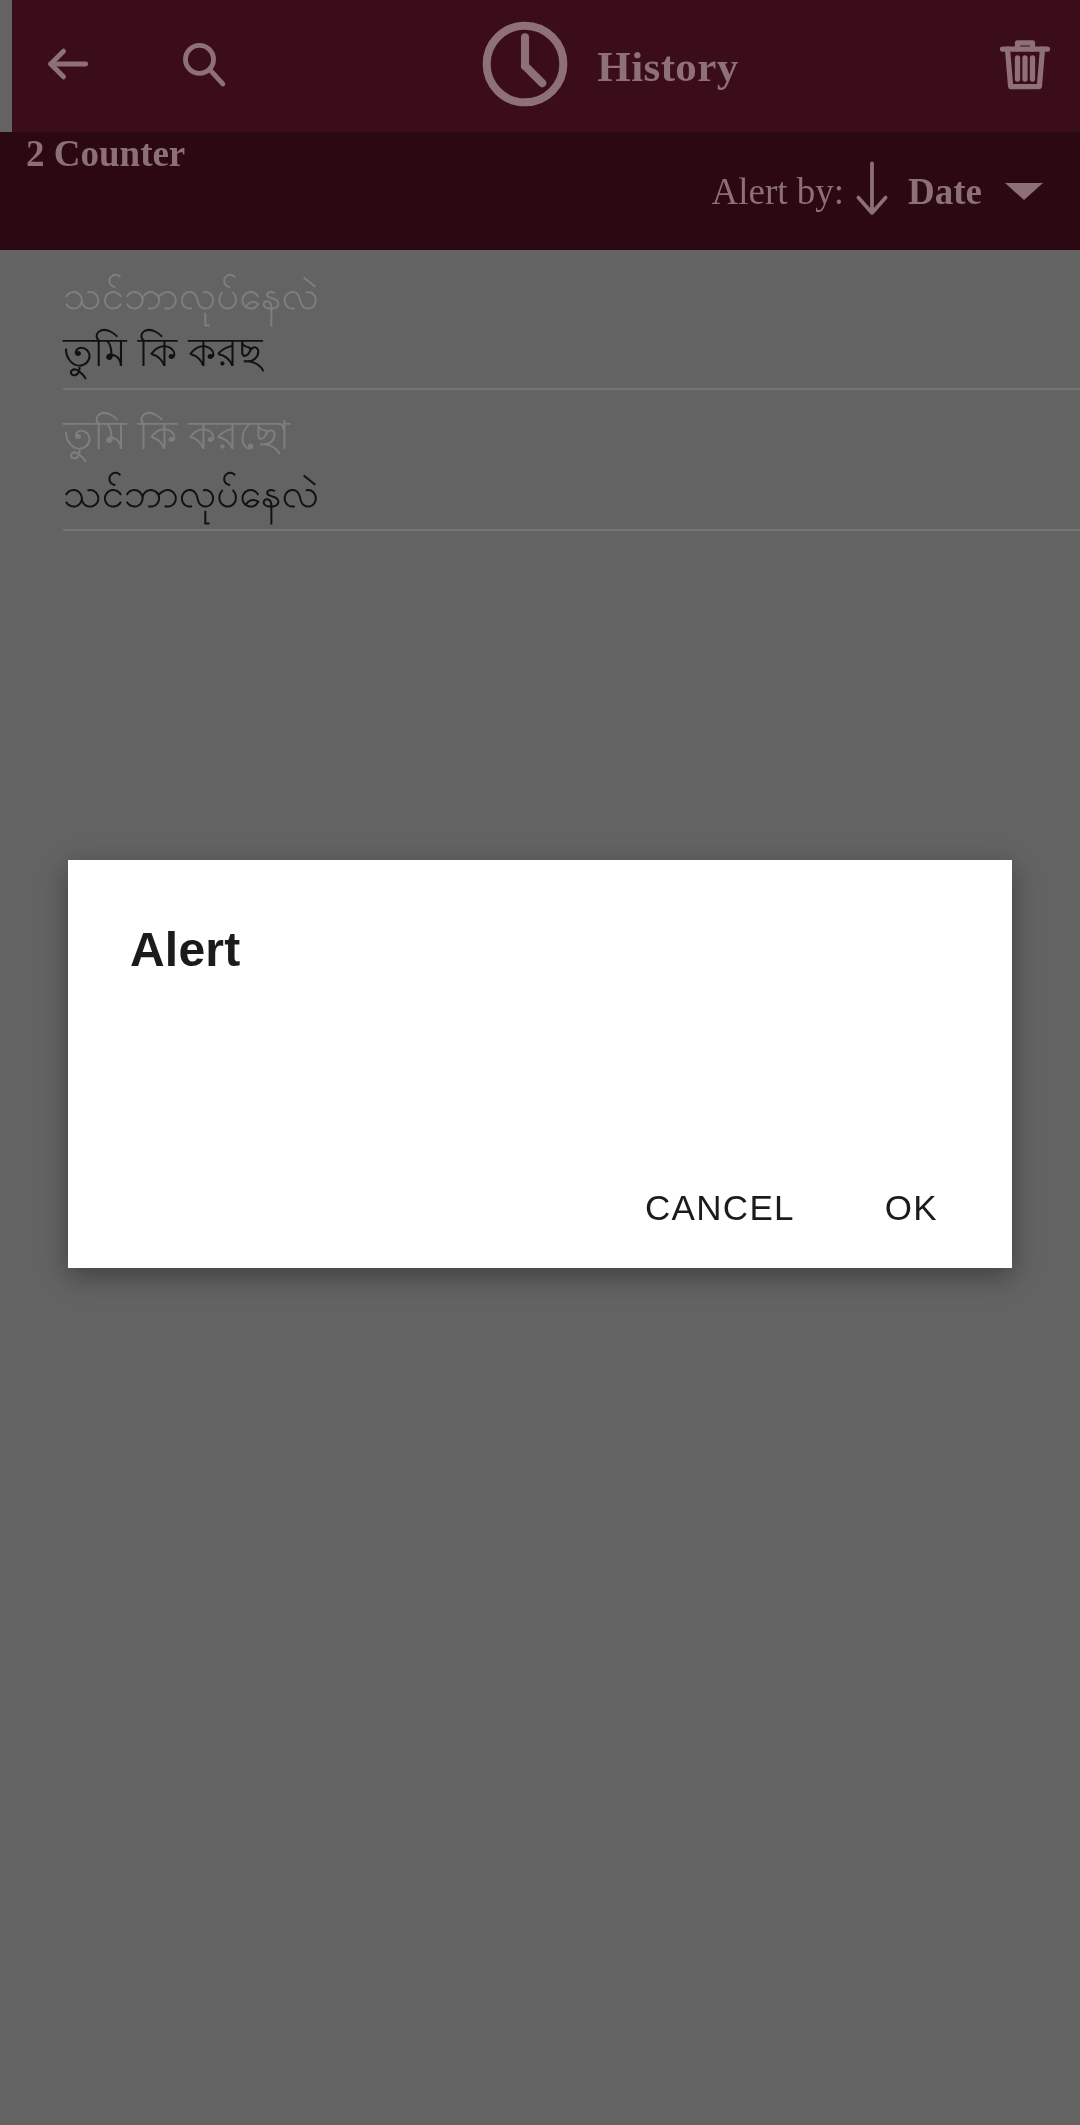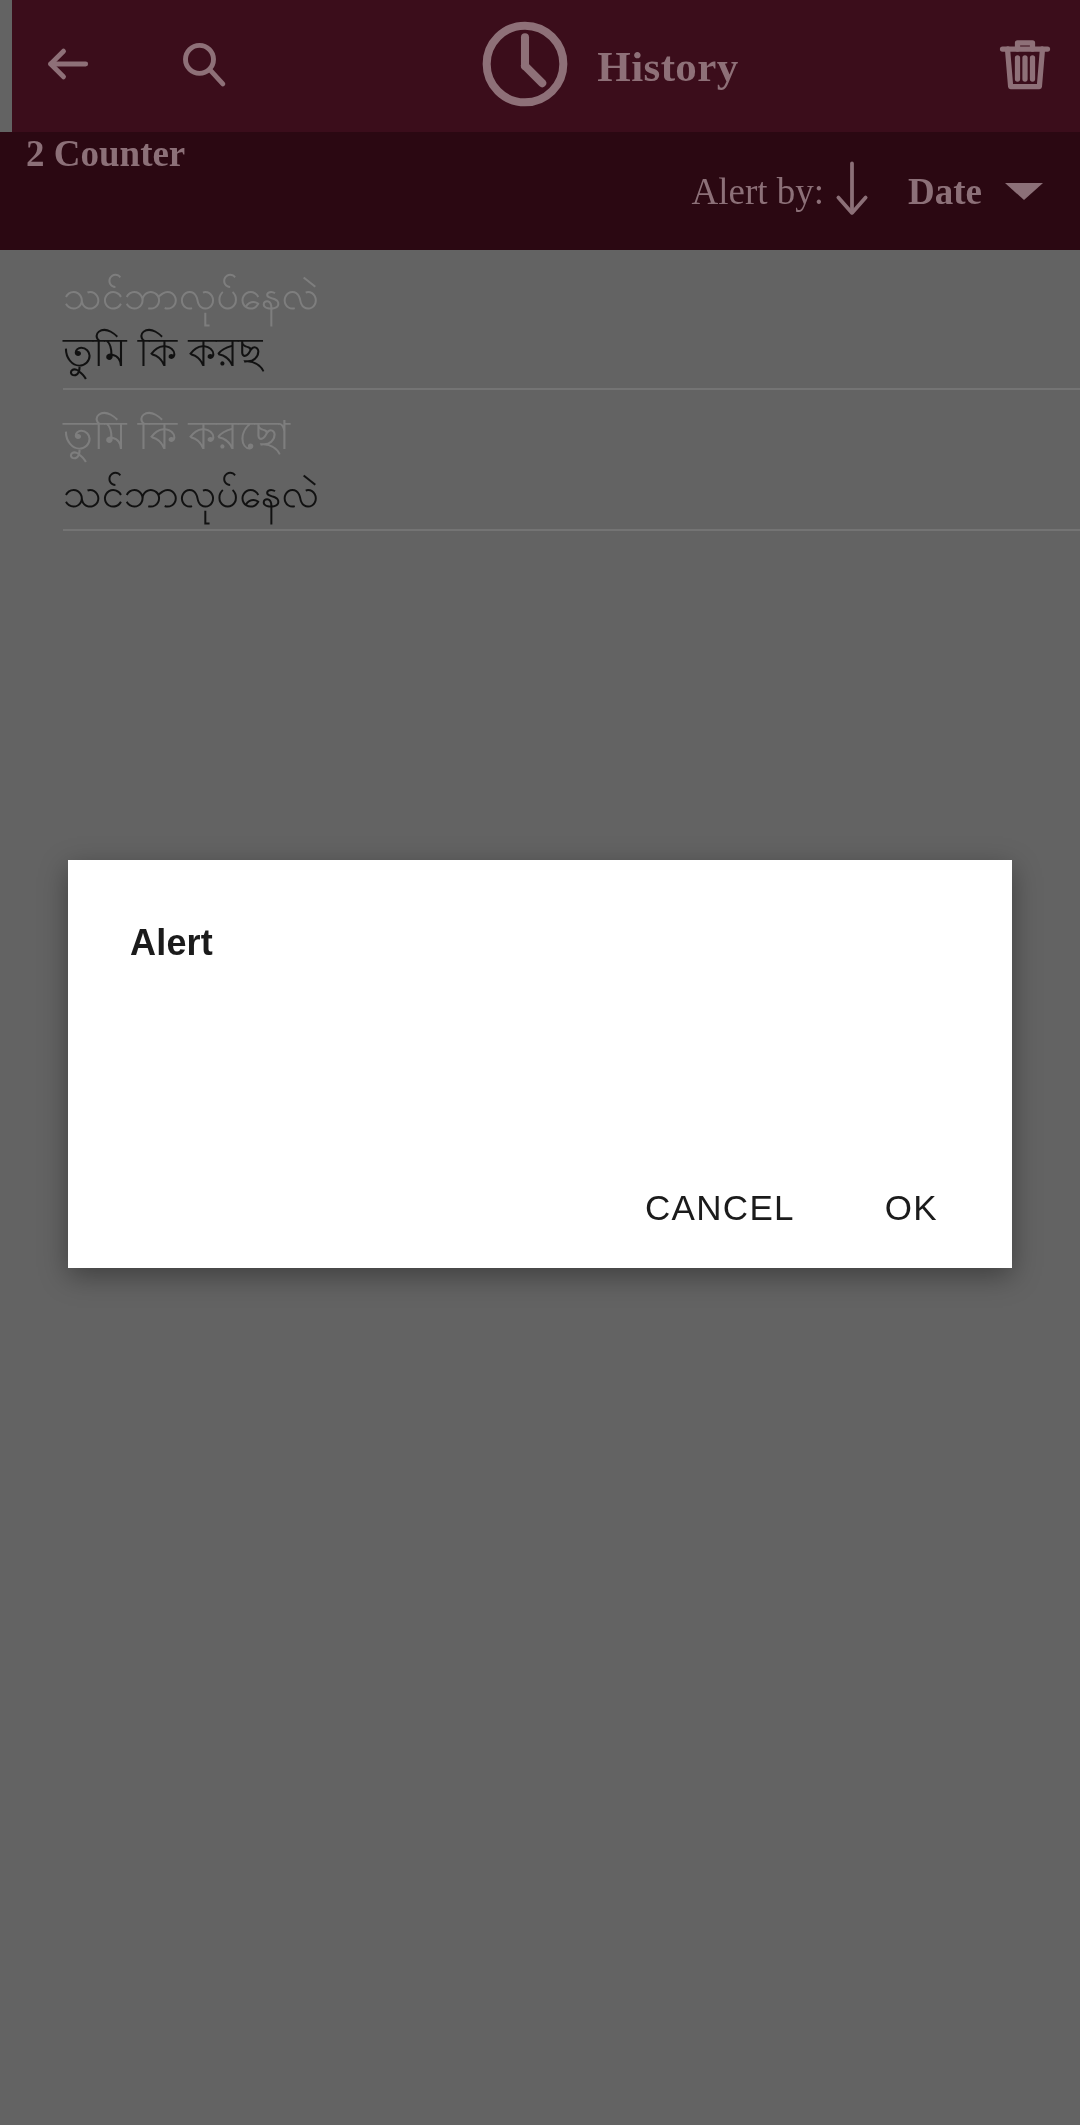--- a/index.html
+++ b/index.html
@@ -90,21 +90,21 @@
     width: 56px;
     display: flex;
     align-items: center;
     justify-content: center;
   }
   .sort-value {
     font-family: "Liberation Serif", serif;
     font-weight: bold;
     font-size: 37px;
     color: #8C7078;
-    margin-left: 28px;
+    margin-left: 8px;
   }
   .sort-caret {
     width: 84px;
     display: flex;
     align-items: center;
     justify-content: center;
     margin-right: 14px;
   }
   .caret-tri {
     width: 0; height: 0;
@@ -162,21 +162,21 @@
     top: 860px;
     width: 944px;
     height: 408px;
     background: #FFFFFF;
     box-shadow: 0 8px 26px rgba(0,0,0,0.36);
   }
   .dlg-title {
     position: absolute;
     left: 62px;
     top: 62px;
-    font-size: 36px;
+    font-size: 48px;
     font-weight: bold;
     color: #1B1B1B;
     letter-spacing: 0.2px;
   }
   .dlg-message {
     position: absolute;
     left: 62px;
     top: 150px;
     font-size: 38px;
     color: #1C1C1C;

